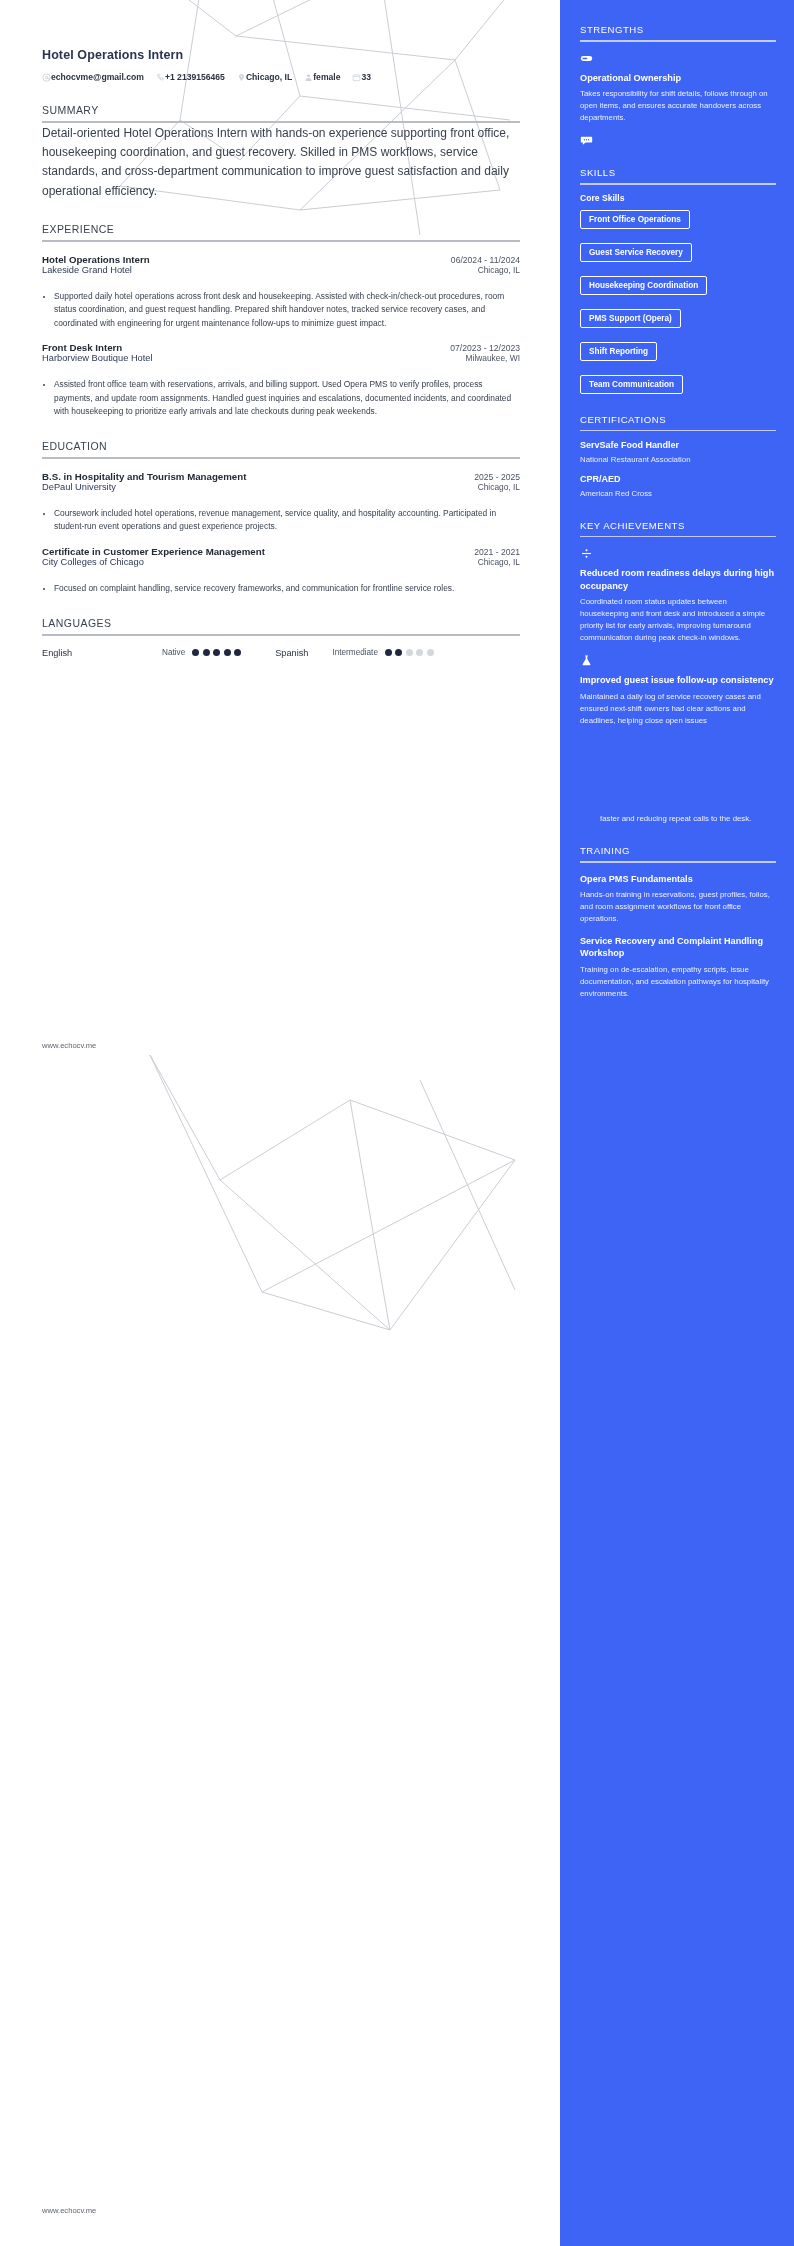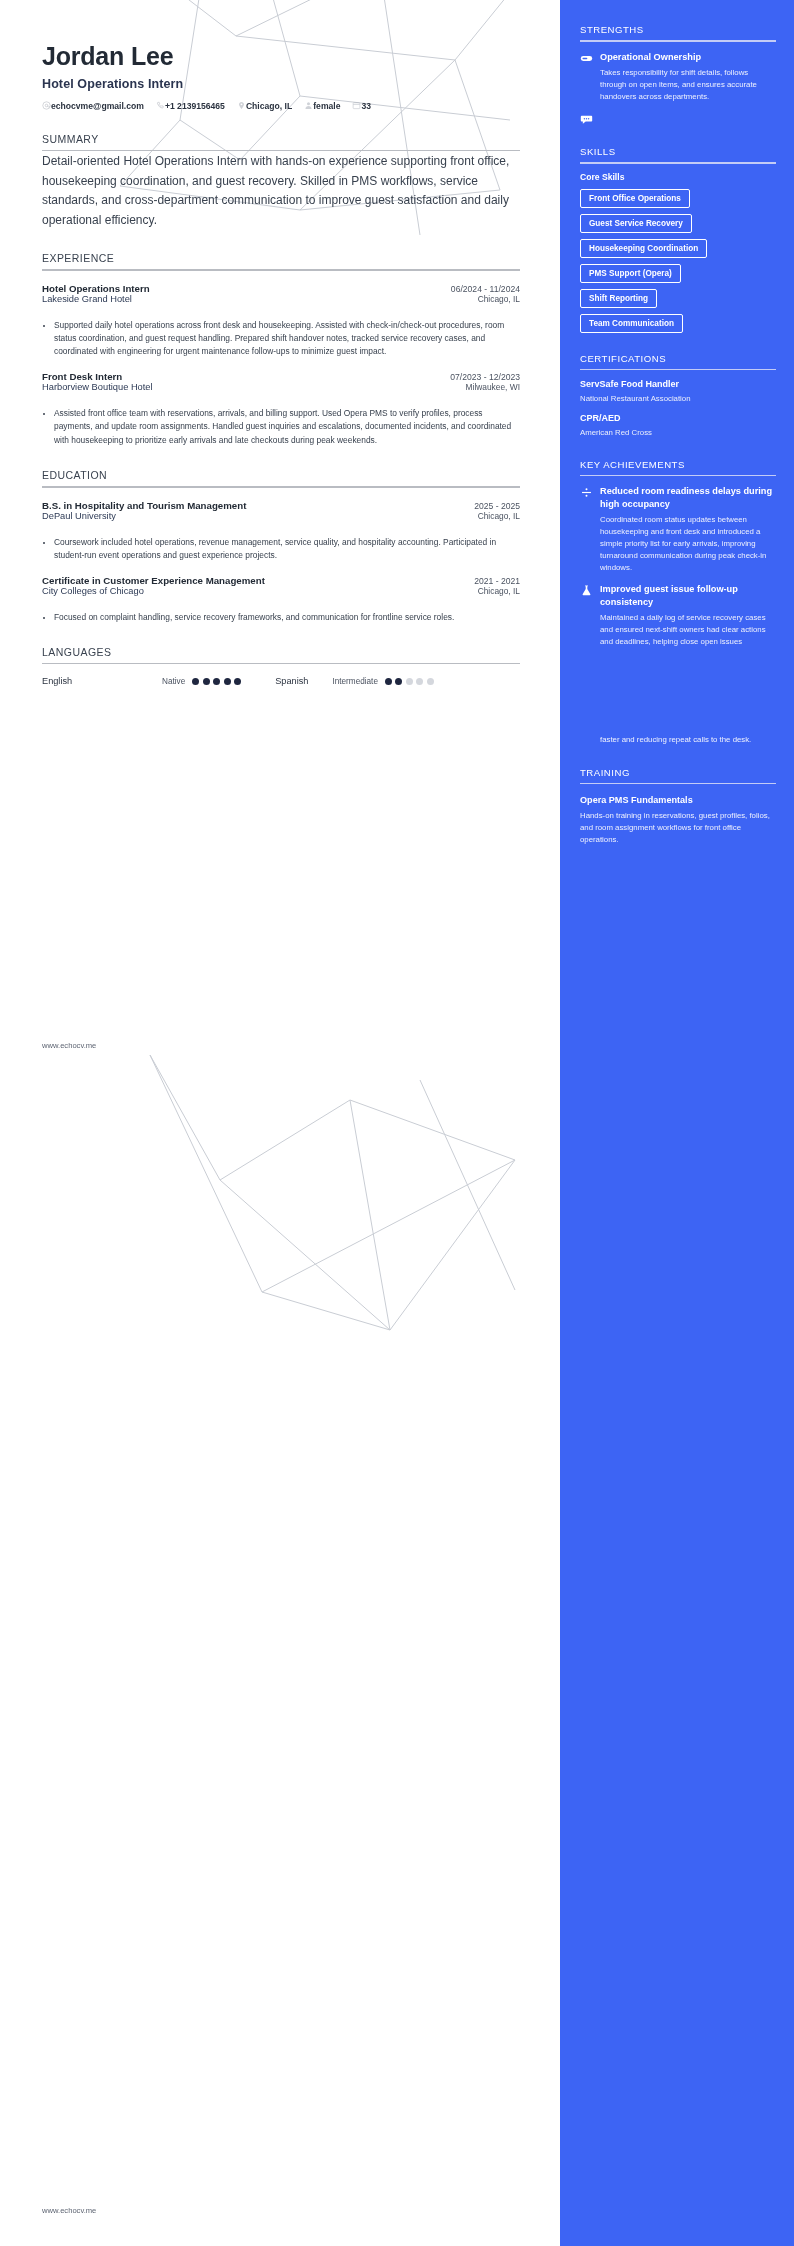--- a/index.html
+++ b/index.html
@@ -155,21 +155,21 @@
     letter-spacing: 0.5px;
     text-transform: uppercase;
     color: #ffffff;
   }
   .r-rule {
     margin-top: 5px;
     height: 1.5px;
     background: #c3ccf6;
     width: 100%;
   }
-  .r-item { margin-top: 9px; display: flex; gap: 7px; align-items: flex-start; }
+  .r-item { margin-top: 9px; display: flex; gap: 7px; align-items: flex-start; flex-direction: column; }
   .r-bullet-ico {
     flex: 0 0 auto;
     width: 13px; height: 13px;
     margin-top: 1px;
     display: flex; align-items: center; justify-content: center;
   }
   .r-item-head {
     font-size: 9.2px;
     font-weight: bold;
     line-height: 1.35;
@@ -180,21 +180,21 @@
     font-size: 7.8px;
     line-height: 1.55;
     color: #eef1fe;
   }
   .r-sub {
     margin-top: 8px;
     font-size: 8.6px;
     font-weight: bold;
     color: #ffffff;
   }
-  .chips { margin-top: 7px; display: flex; flex-direction: column; align-items: flex-start; gap: 6px; }
+  .chips { margin-top: 7px; display: flex; flex-direction: column; align-items: flex-start; gap: 14px; }
   .chip {
     border: 1.1px solid #ffffff;
     border-radius: 2px;
     padding: 4px 8px;
     font-size: 8.2px;
     font-weight: bold;
     color: #ffffff;
     line-height: 1.1;
     white-space: nowrap;
   }
@@ -322,27 +322,30 @@
       <div class="ach-tail">faster and reducing repeat calls to the desk.</div>
     </section>
 
     <section class="r-sec">
       <div class="r-title">TRAINING</div>
       <div class="r-rule"></div>
       <div class="train">
         <div class="train-name">Opera PMS Fundamentals</div>
         <div class="train-body">Hands-on training in reservations, guest profiles, folios, and room assignment workflows for front office operations.</div>
       </div>
+      <div class="train">
+        <div class="train-name">Service Recovery and Complaint Handling Workshop</div>
+        <div class="train-body">Training on de-escalation, empathy scripts, issue documentation, and escalation pathways for hospitality environments.</div>
+      </div>
     </section>
 
   </aside>
 
   <main class="main">
 
-    <h1 class="name">Jordan Lee</h1>
     <div class="role">Hotel Operations Intern</div>
 
     <div class="contact">
       <span class="ci">
         <span class="ico">
           <svg width="9" height="9" viewBox="0 0 16 16">
               <circle cx="8" cy="8" r="6.6" fill="none" stroke="#8d93a0" stroke-width="1.2"></circle>
               <circle cx="8" cy="8" r="2.3" fill="none" stroke="#8d93a0" stroke-width="1.2"></circle>
               <path d="M10.3 8v1.6a1.7 1.7 0 003.3 0" fill="none" stroke="#8d93a0" stroke-width="1.2"></path>
             </svg>

